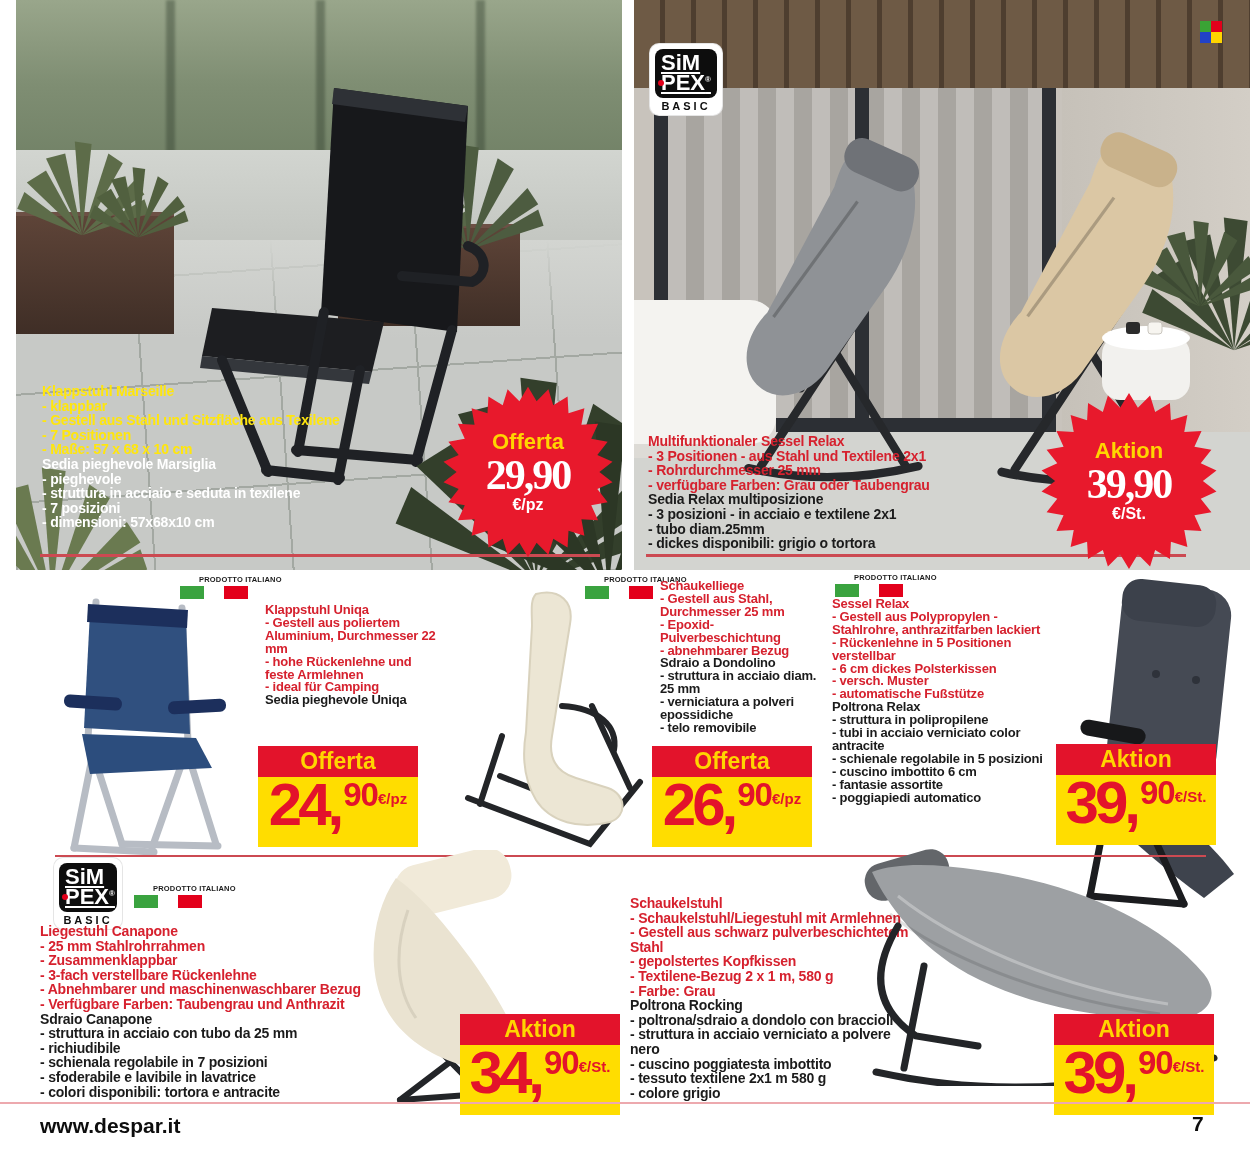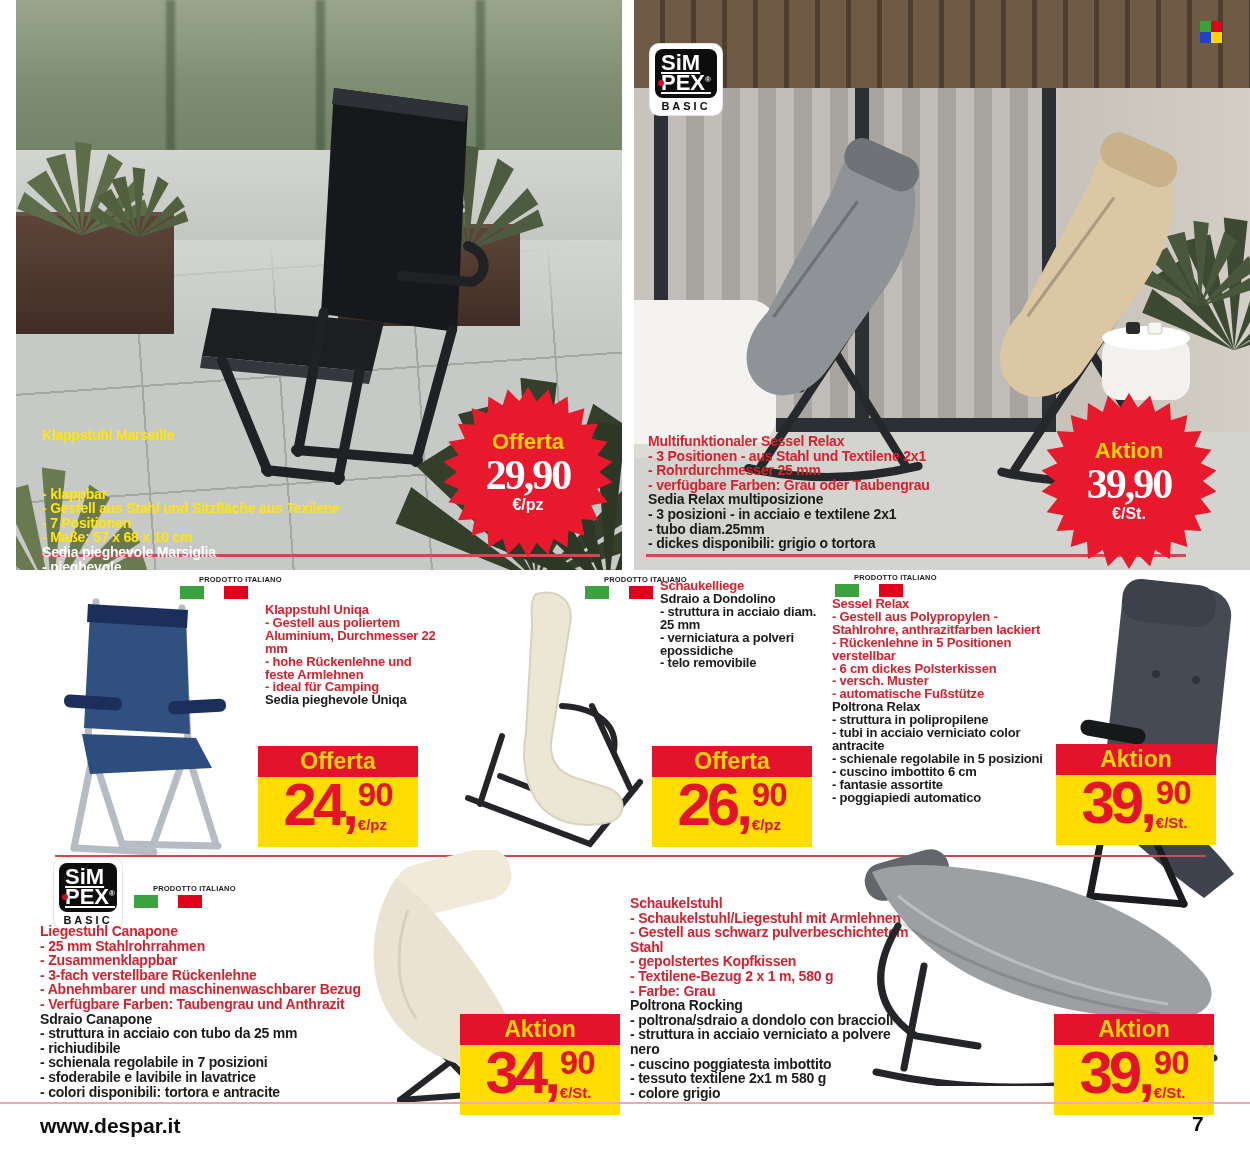--- a/index.html
+++ b/index.html
@@ -36,21 +36,21 @@
   .pr-floor{position:absolute;left:0;top:432px;width:100%;height:138px;background:#d3d4d0;}
   .pr-bench{position:absolute;left:-34px;top:300px;width:176px;height:158px;background:#f4f3f0;
     border-radius:26px;box-shadow:inset 0 -14px 0 #dddbd6;}
   
   .redline{position:absolute;height:3px;background:#cc4a52;}
   .pinkline{position:absolute;height:2px;background:#eda9ae;}
   
   .tblock{position:absolute;font-weight:800;}
   .tblock .de{color:var(--text_red,#d6212e);}
   .tblock .it{color:var(--text_dark,#1b1b1b);}
-  .ov-left .de{color:var(--overlay_yellow,#ffe60d);margin-top:44px;}
+  .ov-left .de{color:var(--overlay_yellow,#ffe60d);}
   .ov-left .it{color:#ffffff;}
   .f14, .f14 div{font-size:14px;line-height:14.6px;letter-spacing:-0.2px;}
   .f13, .f13 div{font-size:13px;line-height:12.9px;letter-spacing:-0.2px;}
   
   .pi{position:absolute;width:80px;}
   .pi-label{font-size:7.5px;font-weight:800;color:#1b1b1b;letter-spacing:.2px;white-space:nowrap;padding-left:19px;}
   .pi-flag{margin-top:2px;height:13px;position:relative;width:68px;}
   .pi-flag .g{position:absolute;left:0;width:24px;height:13px;background:var(--flag_green,#3aa33f);}
   .pi-flag .r{position:absolute;right:0;width:24px;height:13px;background:var(--flag_red,#e3001b);}
   
@@ -62,21 +62,21 @@
   .sx-reg{font-size:8px;vertical-align:super;}
   .sx-dot{position:absolute;left:3px;bottom:12px;width:6px;height:6px;border-radius:50%;background:#e3001b;}
   .sx-basic{color:#0d0d0d;font-weight:800;font-size:11px;letter-spacing:3px;text-align:center;margin-top:2px;}
   
   .price-box{position:absolute;width:160px;}
   .pb-head{background:var(--brand_red,#e3132b);color:#ffd500;font-size:23px;font-weight:800;
     text-align:center;height:31px;line-height:31px;}
   .pb-body{background:var(--badge_yellow,#ffdd00);height:70px;display:flex;justify-content:center;
     align-items:flex-start;overflow:visible;}
   .pb-main{font-size:60px;line-height:56px;font-weight:800;letter-spacing:-4px;color:var(--brand_red,#e3132b);}
-  .pb-side{display:flex;flex-direction:column;margin-left:3px;margin-top:3px;}
+  .pb-side{display:flex;flex-direction:row;margin-left:3px;margin-top:3px;align-items:center;}
   .pb-sup{font-size:33px;line-height:29px;font-weight:800;letter-spacing:-1px;color:var(--brand_red,#e3132b);}
   .pb-unit{font-size:15px;font-weight:800;color:var(--brand_red,#e3132b);margin-top:7px;}
   
   .burst{position:absolute;}
   .burst svg{position:absolute;left:0;top:0;width:100%;height:100%;}
   .burst-inner{position:absolute;left:0;top:0;width:100%;height:100%;display:flex;flex-direction:column;
     align-items:center;justify-content:center;}
   .bl{color:#ffd500;font-size:22px;font-weight:800;line-height:24px;}
   .bp{color:#fff;font-size:42px;font-weight:800;line-height:42px;letter-spacing:-2px;font-family:Liberation Serif, serif;}
   .bu{color:#fff;font-size:16px;font-weight:800;line-height:18px;}
@@ -303,20 +303,25 @@
       <path d="M28,212 L150,258 L200,196"></path>
       <path d="M62,150 L40,218"></path>
         <path d="M152,120 L190,202"></path>
       <path d="M60,190 L162,230"></path>
       <path d="M122,120 C158,122 178,140 174,164"></path>
     </g>
     <path d="M96,8 C120,2 134,16 130,38 L112,150 C108,172 116,186 136,192 L168,202 C186,208 188,230 170,236 C140,244 110,236 96,214 C84,194 82,170 86,146 L92,40 C92,26 90,14 96,8 Z" fill="#ece6d4" stroke="#d9d2bd" stroke-width="2"></path>
   </svg>
   <div class="tblock f13" style="left:660px;top:580px;width:158px">
     <div class="de">Schaukelliege</div>
+    <div class="de">
+        <div>- Gestell aus Stahl, Durchmesser 25 mm</div>
+        <div>- Epoxid-Pulverbeschichtung</div>
+        <div>- abnehmbarer Bezug</div>
+      </div>
     <div class="it">Sdraio a Dondolino</div>
     <div class="it">
         <div>- struttura in acciaio diam. 25 mm</div>
         <div>- verniciatura a polveri epossidiche</div>
         <div>- telo removibile</div>
       </div>
   </div>
   <div class="price-box" style="left:652px;top:746px">
     <div class="pb-head">Offerta</div>
     <div class="pb-body">

